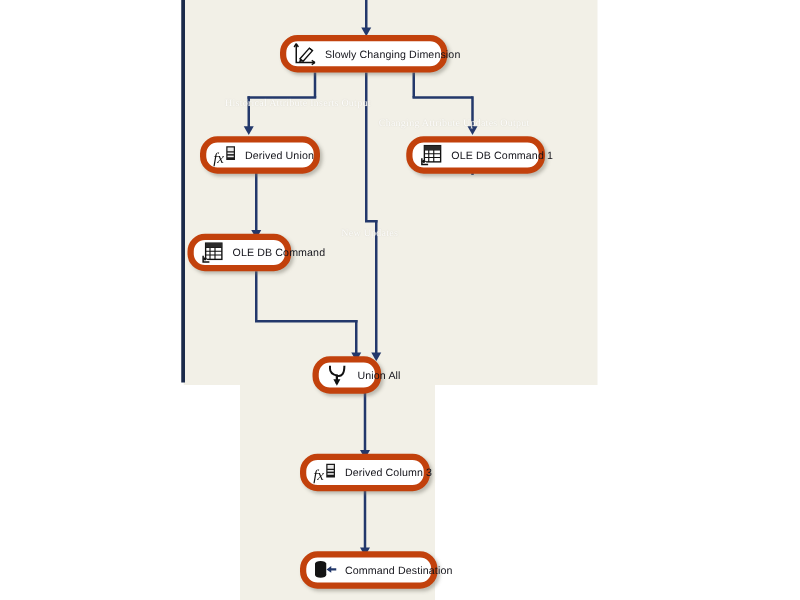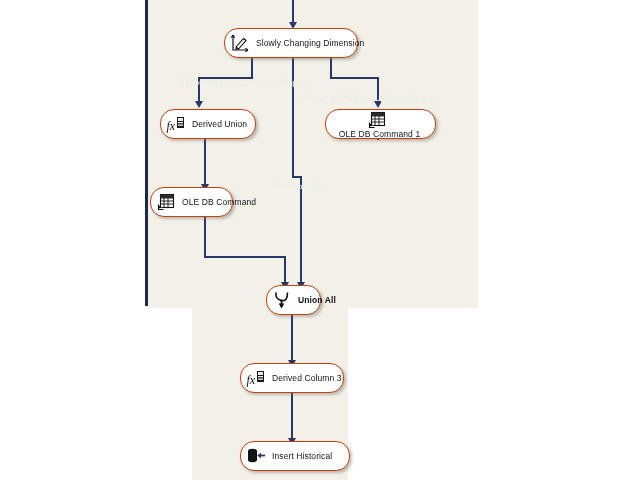--- a/index.html
+++ b/index.html
@@ -62,29 +62,30 @@
 
   
   .path-label {
     position: absolute;
     font-size: 8px;
     color: #ffffff;
     white-space: nowrap;
     letter-spacing: 0.2px;
     opacity: 0.92;
     text-shadow: 0 0 1px rgba(200,196,180,0.9);
+    font-family: Liberation Serif, serif;
   }
 
   
   .task {
     position: absolute;
     display: flex;
     align-items: center;
     background: #ffffff;
-    border: 1px solid #c2410c;
+    border: 5px solid #c2410c;
     border-radius: 14px;
     box-shadow: 2px 2px 3px rgba(120,118,106,0.45);
     box-sizing: border-box;
     padding: 0 7px 0 5px;
     height: 30px;
   }
   .task .t-icon {
     width: 20px;
     height: 20px;
     flex: 0 0 20px;
@@ -162,21 +163,21 @@
     <svg class="t-icon" viewBox="0 0 20 20">
       <text x="0.5" y="16" font-family="Liberation Serif, serif" font-style="italic" font-size="12" fill="#111">fx</text>
       <rect x="11" y="3" width="7" height="11" fill="#1a1a1a"></rect>
       <rect x="12" y="4" width="5" height="3" fill="#e9e9e9"></rect>
       <rect x="12" y="8" width="5" height="1.3" fill="#e9e9e9"></rect>
       <rect x="12" y="10.5" width="5" height="1.3" fill="#e9e9e9"></rect>
     </svg>
     <span class="t-label">Derived Union</span>
   </div>
 
-  <div class="task" style="left:325px; top:109px; width:111px;flex-direction:column;">
+  <div class="task" style="left:325px; top:109px; width:111px;">
     <svg class="t-icon" viewBox="0 0 20 20">
       <rect x="4.5" y="2.5" width="13" height="13" fill="#ffffff" stroke="#111" stroke-width="1.1"></rect>
       <path d="M4.5 6 H17.5 M4.5 9 H17.5 M4.5 12 H17.5" stroke="#111" stroke-width="0.9"></path>
       <path d="M8 2.5 V15.5 M12 2.5 V15.5" stroke="#111" stroke-width="0.9"></path>
       <rect x="4.5" y="2.5" width="13" height="3.5" fill="#2a2a2a"></rect>
       <path d="M2.5 12.5 L2.5 17.5 L7.5 17.5" stroke="#111" stroke-width="1.2" fill="#ffffff"></path>
       <circle cx="4" cy="15" r="1.3" fill="#111"></circle>
     </svg>
     <span class="t-label">OLE DB Command 1</span>
   </div>
@@ -186,21 +187,21 @@
       <rect x="4.5" y="2.5" width="13" height="13" fill="#ffffff" stroke="#111" stroke-width="1.1"></rect>
       <path d="M4.5 6 H17.5 M4.5 9 H17.5 M4.5 12 H17.5" stroke="#111" stroke-width="0.9"></path>
       <path d="M8 2.5 V15.5 M12 2.5 V15.5" stroke="#111" stroke-width="0.9"></path>
       <rect x="4.5" y="2.5" width="13" height="3.5" fill="#2a2a2a"></rect>
       <path d="M2.5 12.5 L2.5 17.5 L7.5 17.5" stroke="#111" stroke-width="1.2" fill="#ffffff"></path>
       <circle cx="4" cy="15" r="1.3" fill="#111"></circle>
     </svg>
     <span class="t-label">OLE DB Command</span>
   </div>
 
-  <div class="task" style="left:266px; top:285px; width:55px;font-weight:bold;">
+  <div class="task" style="left:250px; top:285px; width:55px;">
     <svg class="t-icon" viewBox="0 0 20 20">
       <path d="M4 2.5 L4 5 Q4 9 9.5 10.5 Q15.5 12 15.5 2.5" stroke="#111" stroke-width="1.6" fill="none"></path>
       <path d="M9.5 9.5 L9.5 17" stroke="#111" stroke-width="1.8" fill="none"></path>
       <path d="M9.5 18.6 L6.7 13.4 L12.3 13.4 Z" fill="#111"></path>
     </svg>
     <span class="t-label">Union All</span>
   </div>
 
   <div class="task" style="left:240px; top:363px; width:104px;">
     <svg class="t-icon" viewBox="0 0 20 20">
@@ -214,16 +215,16 @@
   </div>
 
   <div class="task" style="left:240px; top:441px; width:110px;">
     <svg class="t-icon" viewBox="0 0 20 20">
       <ellipse cx="6.5" cy="5" rx="4.5" ry="2.2" fill="#141414"></ellipse>
       <rect x="2" y="5" width="9" height="9" fill="#141414"></rect>
       <ellipse cx="6.5" cy="14" rx="4.5" ry="2.2" fill="#141414"></ellipse>
       <path d="M19 9.5 L13 9.5" stroke="#23386b" stroke-width="1.8"></path>
       <path d="M11.2 9.5 L15 6.8 L15 12.2 Z" fill="#23386b"></path>
     </svg>
-    <span class="t-label">Insert Historical</span>
+    <span class="t-label">Command Destination</span>
   </div>
 
 </div>
 
 </body></html>

